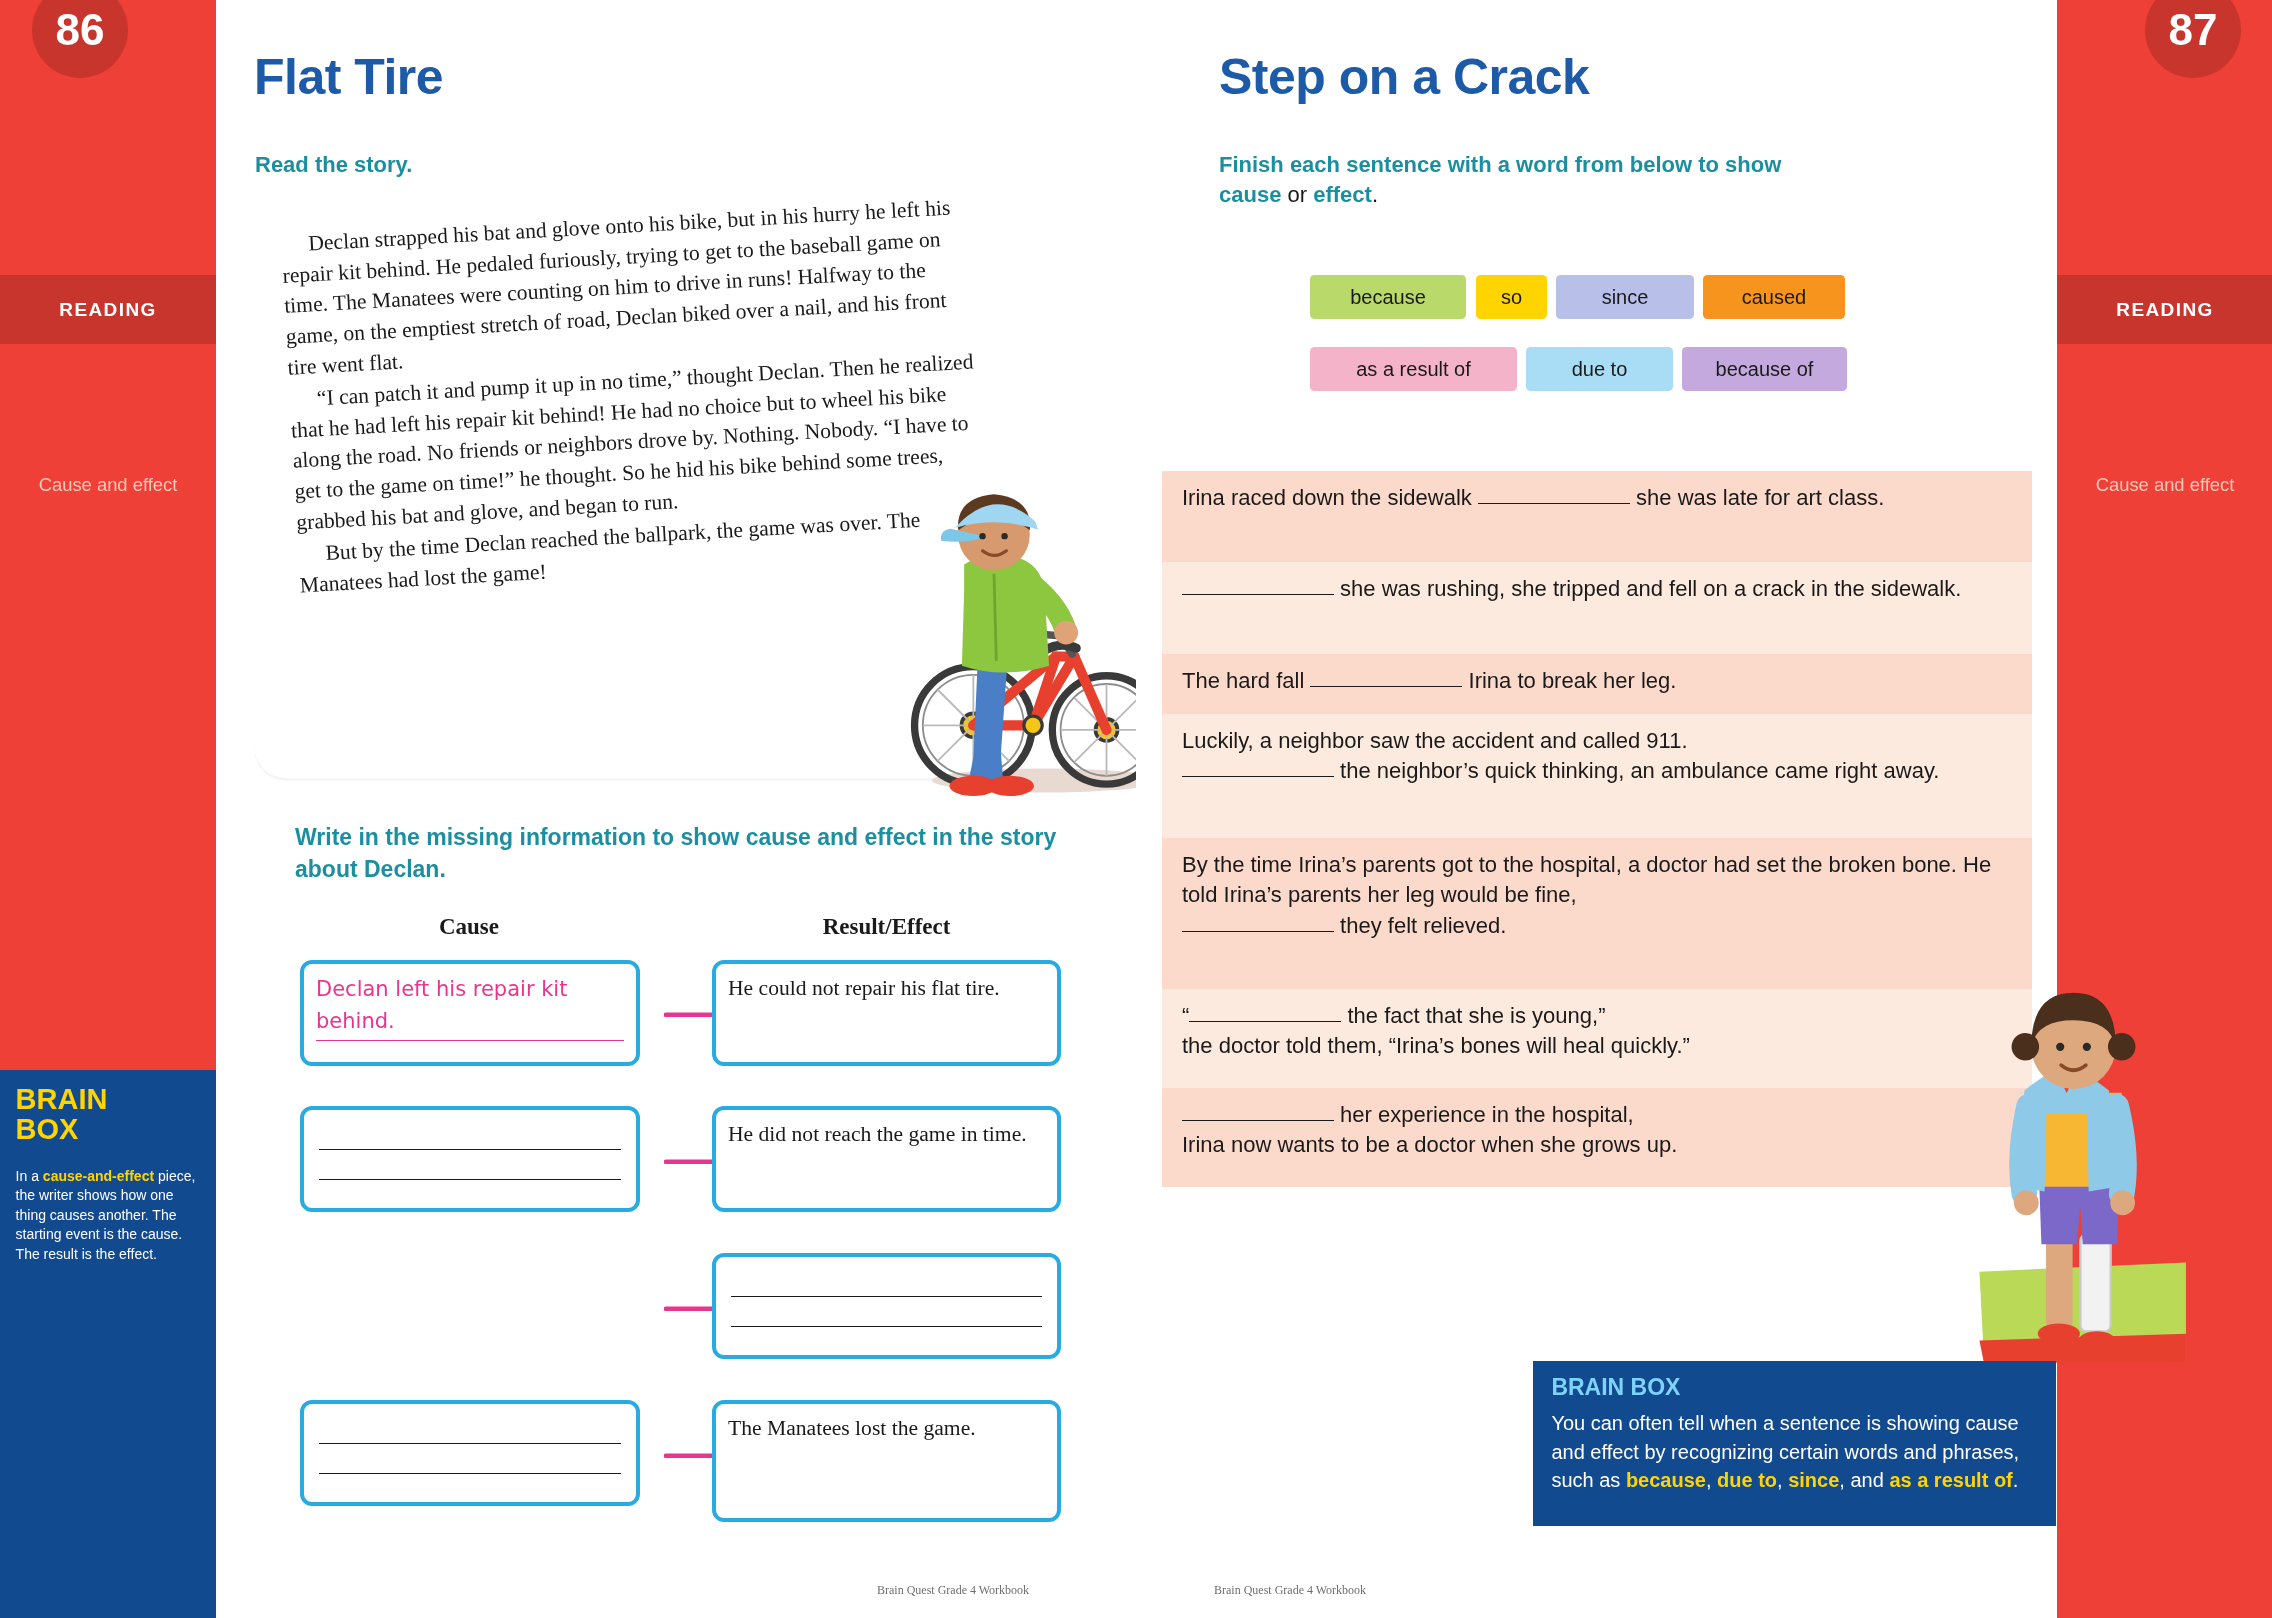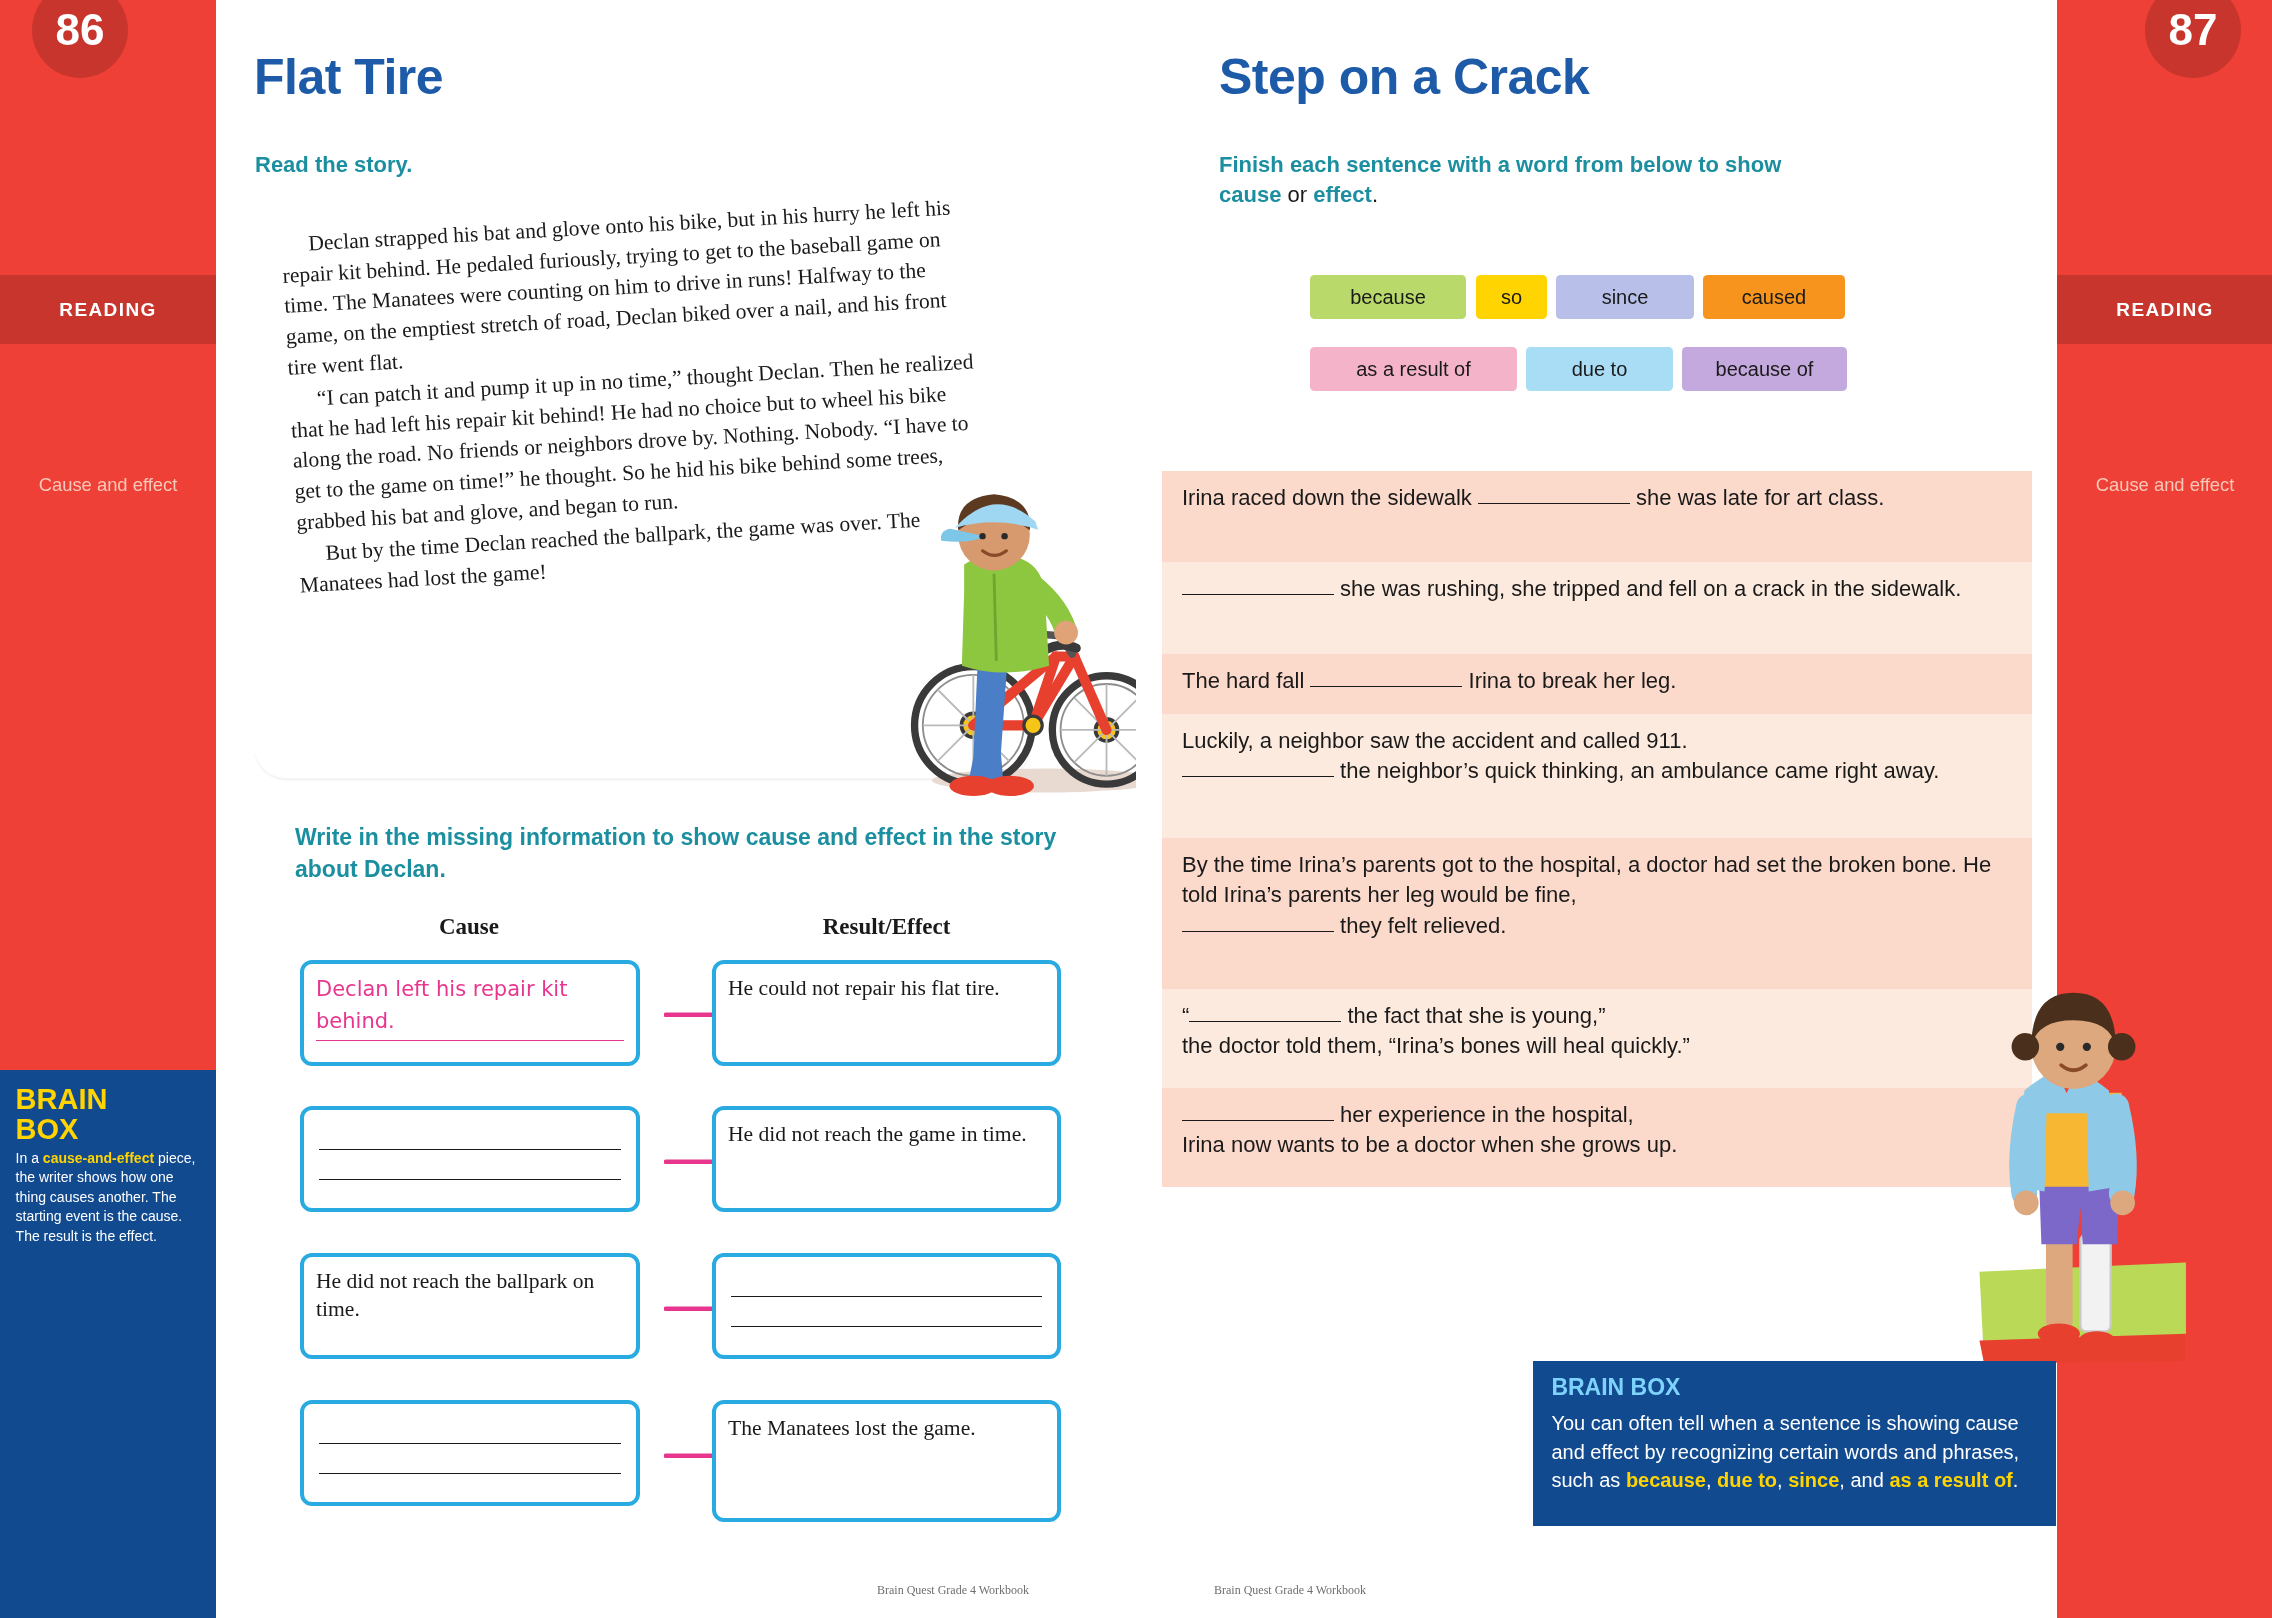--- a/index.html
+++ b/index.html
@@ -178,21 +178,21 @@
     background: #124a8f;
     color: #ffffff;
     box-sizing: border-box;
     padding: 13.8px 15.6px 18.4px 15.6px;
   }
   .brainbox-left .bb-title {
     color: #ffd400;
     font-size: 29px;
     font-weight: bold;
     line-height: 1.05;
-    margin-bottom: 4px;
+    margin-bottom: 22px;
   }
   .brainbox-left .bb-body {
     font-size: 14px;
     line-height: 1.4;
   }
   .bb-hl { color: #ffd400; font-weight: bold; }
 
   
   .word {
     position: absolute;
@@ -390,23 +390,20 @@
     <div class="arrow" style="left:448px; top:1148px;">
       <svg width="69" height="27.5" viewBox="0 0 150 60">
           <path d="M4 30 L112 30" stroke="#e8368f" stroke-width="10" fill="none" stroke-linecap="round"></path>
           <path d="M108 10 L146 30 L108 50 Z" fill="#e8368f"></path>
         </svg>
     </div>
     <div class="ce-box" style="left:496px; top:1106px; width:349px; height:106px;">
       <span>He did not reach the game in time.</span>
     </div>
 
-    <div class="ce-box" style="left:84px; top:1253px; width:340px; height:106px;">
-      <span>He did not reach the ballpark on time.</span>
-    </div>
     <div class="arrow" style="left:448px; top:1295px;">
       <svg width="69" height="27.5" viewBox="0 0 150 60">
           <path d="M4 30 L112 30" stroke="#e8368f" stroke-width="10" fill="none" stroke-linecap="round"></path>
           <path d="M108 10 L146 30 L108 50 Z" fill="#e8368f"></path>
         </svg>
     </div>
     <div class="ce-box" style="left:496px; top:1253px; width:349px; height:106px;">
       <span class="ce-line"></span>
       <span class="ce-line"></span>
     </div>

